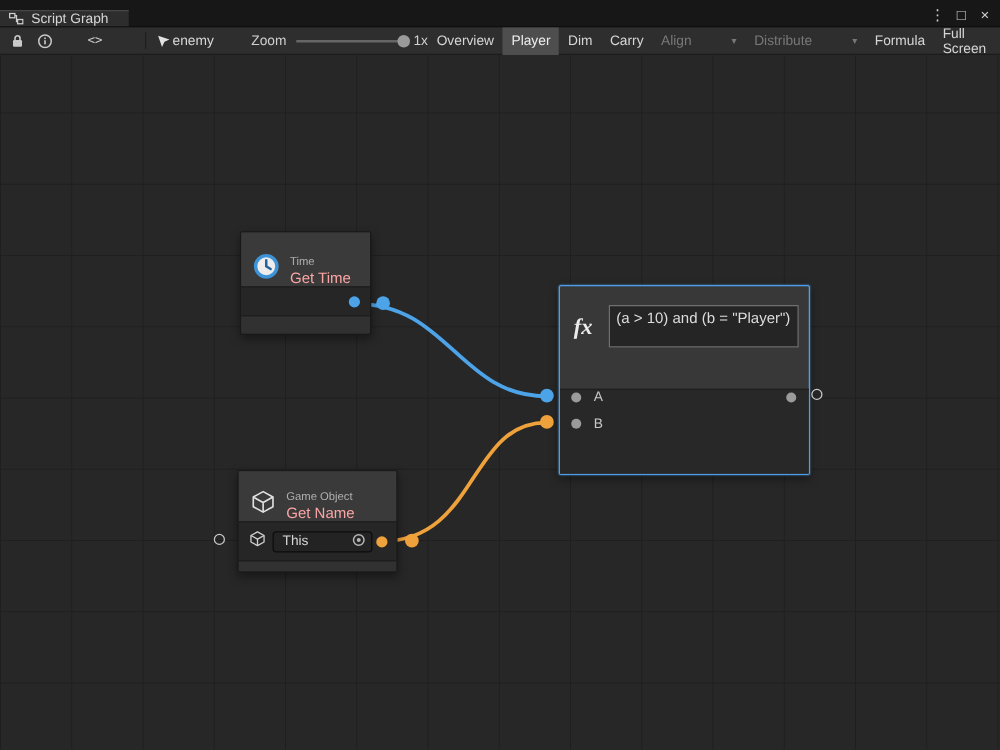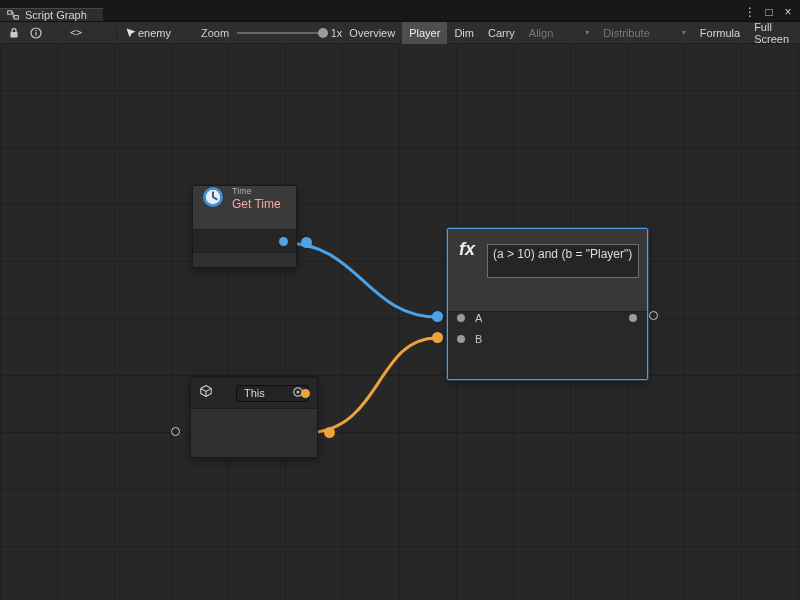--- a/index.html
+++ b/index.html
@@ -45,45 +45,45 @@
             background-image:
               linear-gradient(to right, #1f1f1f 1px, transparent 1px),
               linear-gradient(to bottom, #1f1f1f 1px, transparent 1px);
             background-size:57px 57px, 57px 57px;
             background-position:0 0, 0 46px; }
   .wires { position:absolute; top:0; left:0; width:800px; height:556px; z-index:1; pointer-events:none; }
 
   
   .node { position:absolute; border:1px solid #191919; border-radius:2px; z-index:2;
           background:#2f2f2f; box-shadow:0 3px 8px rgba(0,0,0,.4); }
-  .node-header { background:#3a3a3a; display:flex; align-items:flex-start; gap:8px; padding:0 9px; }
+  .node-header { background:#3a3a3a; display:flex; align-items:flex-end; gap:8px; padding:0 9px; }
   .node-cat { font-size:9px; color:#b0b0b0; line-height:11px; }
   .node-title { font-size:12px; color:#fca5a5; line-height:14px; }
   .node-dark { background:#262626; border-top:1px solid #1d1d1d; border-bottom:1px solid #1d1d1d; position:relative; }
   .node-footer { background:#313131; }
 
   .gt-node { left:192px; top:141px; width:105px; height:83px; }
   .gt-header { height:43px; }
   .gt-body { height:24px; }
   .gt-footer { height:13px; }
 
   .gn-node { left:190px; top:332px; width:128px; height:82px; }
   .gn-header { height:40px; }
-  .gn-body { height:32px; display:flex; align-items:center; padding:0 8px; gap:23px; }
+  .gn-body { height:32px; display:flex; align-items:center; padding:0 8px; gap:5px; }
   .gn-footer { height:8px; }
   .this-field { display:flex; align-items:center; justify-content:space-between; width:80px; height:17px;
                 background:#232323; border:1px solid #0d0d0d; border-radius:3px;
                 padding:0 4px 0 7px; color:#d6d6d6; font-size:11px; }
 
   .formula-node { left:447px; top:184px; width:201px; height:152px;
                   border:1px solid #4f9eea; background:#383838;
                   box-shadow:0 0 0 1px rgba(79,158,234,.25), 0 3px 8px rgba(0,0,0,.4); }
   .formula-top { height:82px; display:flex; gap:10px; padding:10px 8px 0 11px; }
-  .fx-icon { font-family:Liberation Sans, sans-serif; font-style:italic; font-weight:bold;
-             font-size:18px; color:#ececec; width:26px; line-height:20px; }
+  .fx-icon { font-family:Liberation Serif, serif; font-style:italic; font-weight:bold;
+             font-size:18px; color:#ececec; width:26px; line-height:20px;margin-top:12px; }
   .formula-main { flex:1; }
   .formula-title { font-size:12px; color:#ececec; line-height:13px; }
   .expr { margin-top:5px; width:152px; min-height:34px; background:#252525; border:1px solid #6f6f6f;
           color:#dcdcdc; font-size:12px; line-height:15px; padding:2px 5px; }
   .inputs-row { display:flex; align-items:center; gap:7px; margin-top:6px; font-size:11px; color:#cfcfcf; }
   .count-field { background:#252525; border:1px solid #6f6f6f; color:#dcdcdc; font-size:11px;
                  min-width:15px; height:15px; line-height:13px; text-align:center; padding:0 3px; }
   .formula-ports { height:68px; background:#282828; border-top:1px solid #1e1e1e; }
   .port-label { position:absolute; font-size:11px; color:#c8c8c8; line-height:12px; }
 
@@ -214,20 +214,32 @@
       </div>
       <div class="formula-ports"></div>
       <span class="port-label" style="left:27px; top:83px;">A</span>
       <span class="port-label" style="left:27px; top:104px;">B</span>
       <span class="dot d8 gray" style="left:9px; top:85px;"></span>
       <span class="dot d8 gray" style="left:181px; top:85px;"></span>
       <span class="dot d8 gray" style="left:9px; top:106px;"></span>
     </div>
 
     <div class="node gn-node">
+      <div class="node-header gn-header">
+        <span>
+          <svg width="21" height="21" viewBox="0 0 24 24">
+            <path d="M12 2.6 L21 7.6 V16.4 L12 21.4 L3 16.4 V7.6 Z" fill="none" stroke="#e0e0e0" stroke-width="1.5" stroke-linejoin="round"></path>
+            <path d="M3 7.6 L12 12.6 L21 7.6 M12 12.6 V21.4" fill="none" stroke="#e0e0e0" stroke-width="1.5"></path>
+          </svg>
+        </span>
+        <span>
+          <div class="node-cat">Game Object</div>
+          <div class="node-title">Get Name</div>
+        </span>
+      </div>
       <div class="node-dark gn-body">
         <span>
           <svg width="14" height="14" viewBox="0 0 24 24">
             <path d="M12 2.6 L21 7.6 V16.4 L12 21.4 L3 16.4 V7.6 Z" fill="none" stroke="#cfcfcf" stroke-width="1.8" stroke-linejoin="round"></path>
             <path d="M3 7.6 L12 12.6 L21 7.6 M12 12.6 V21.4" fill="none" stroke="#cfcfcf" stroke-width="1.8"></path>
           </svg>
         </span>
         <span class="this-field">
           <span>This</span>
           <span>

